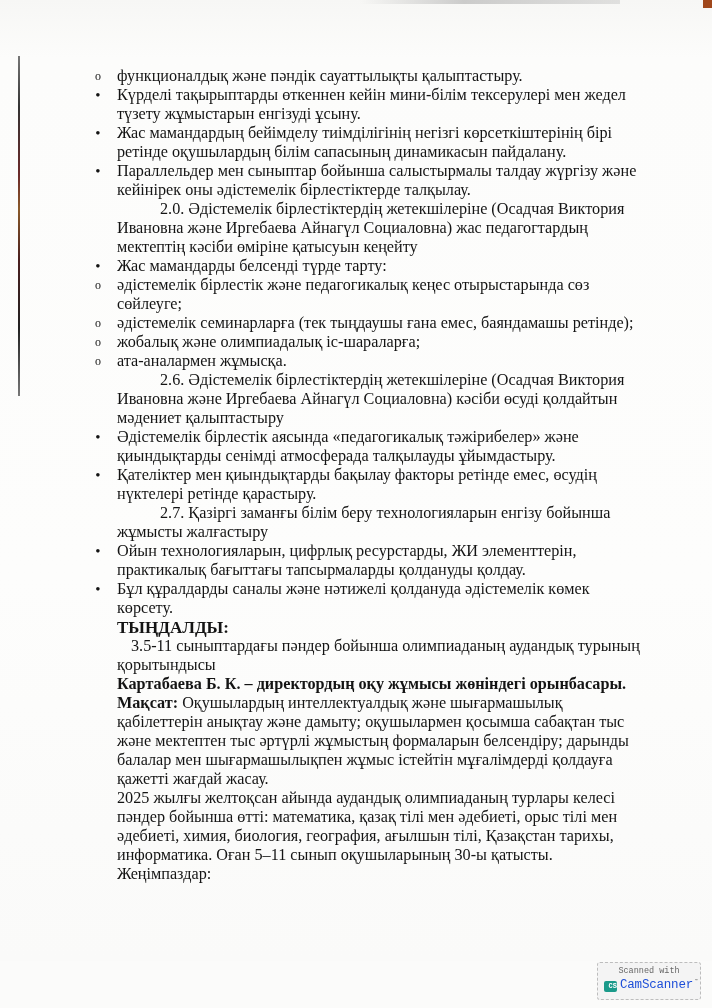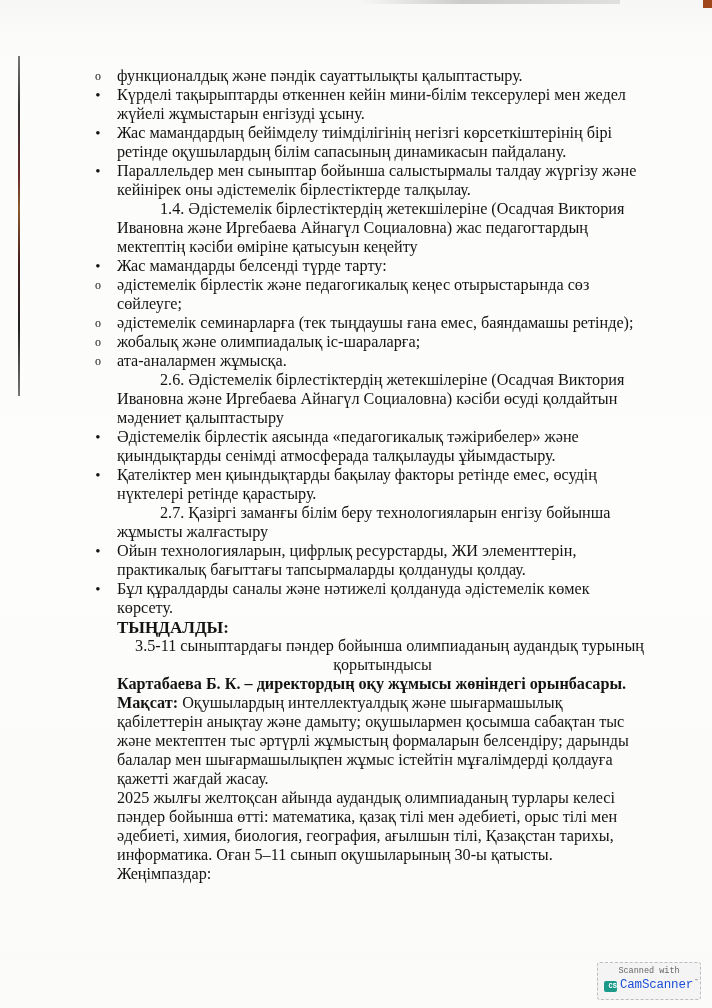--- a/index.html
+++ b/index.html
@@ -31,21 +31,21 @@
   }
   .row { position: relative; padding-left: 29px; }
   .row .mark {
     position: absolute; left: 2px; top: 0; width: 16px; text-align: center;
   }
   .mark.bullet::before { content: "•"; font-size: 15px; }
   .mark.circle::before { content: "o"; font-size: 12px; position: relative; top: -1px; }
   .heading { padding-left: 29px; text-indent: 43px; }
   .bold-title { padding-left: 29px; font-weight: bold; font-size: 17px; }
   .para { padding-left: 29px; }
-  .para-indent { padding-left: 29px; text-indent: 0; text-align: center; }
+  .para-indent { padding-left: 29px; text-indent: 0; }
   .para-indent .ind { display: inline-block; width: 14px; }
   .bold { font-weight: bold; }
   .badge {
     position: absolute; left: 597px; top: 962px; width: 102px; height: 36px;
     border: 1px dashed #bdbdbd; border-radius: 3px; background: #f4f4f4;
     font-family: Liberation Mono, monospace;
   }
   .badge .scanned {
     position: absolute; left: 0; top: 3px; width: 100%; text-align: center;
     font-size: 8.5px; color: #666;
@@ -67,24 +67,24 @@
 <body>
 
 <div class="page">
   <div class="top-smudge"></div>
   <div class="corner-mark"></div>
   <div class="edge-line"></div>
 
   <div class="content">
 
     <div class="row"><span class="mark circle"></span><span>функционалдық және пәндік сауаттылықты қалыптастыру.</span></div>
-    <div class="row"><span class="mark bullet"></span><span>Күрделі тақырыптарды өткеннен кейін мини-білім тексерулері мен жедел жүйелі жұмыстарын енгізуді ұсыну.</span></div>
+    <div class="row"><span class="mark bullet"></span><span>Күрделі тақырыптарды өткеннен кейін мини-білім тексерулері мен жедел түзету жұмыстарын енгізуді ұсыну.</span></div>
     <div class="row"><span class="mark bullet"></span><span>Жас мамандардың бейімделу тиімділігінің негізгі көрсеткіштерінің бірі ретінде оқушылардың білім сапасының динамикасын пайдалану.</span></div>
     <div class="row"><span class="mark bullet"></span><span>Параллельдер мен сыныптар бойынша салыстырмалы талдау жүргізу және кейінірек оны әдістемелік бірлестіктерде талқылау.</span></div>
-    <div class="heading">1.4. Әдістемелік бірлестіктердің жетекшілеріне (Осадчая Виктория Ивановна және Иргебаева Айнагүл Социаловна) жас педагогтардың мектептің кәсіби өміріне қатысуын кеңейту</div>
+    <div class="heading">2.0. Әдістемелік бірлестіктердің жетекшілеріне (Осадчая Виктория Ивановна және Иргебаева Айнагүл Социаловна) жас педагогтардың мектептің кәсіби өміріне қатысуын кеңейту</div>
     <div class="row"><span class="mark bullet"></span><span>Жас мамандарды белсенді түрде тарту:</span></div>
     <div class="row"><span class="mark circle"></span><span>әдістемелік бірлестік және педагогикалық кеңес отырыстарында сөз сөйлеуге;</span></div>
     <div class="row"><span class="mark circle"></span><span>әдістемелік семинарларға (тек тыңдаушы ғана емес, баяндамашы ретінде);</span></div>
     <div class="row"><span class="mark circle"></span><span>жобалық және олимпиадалық іс-шараларға;</span></div>
     <div class="row"><span class="mark circle"></span><span>ата-аналармен жұмысқа.</span></div>
     <div class="heading">2.6. Әдістемелік бірлестіктердің жетекшілеріне (Осадчая Виктория Ивановна және Иргебаева Айнагүл Социаловна) кәсіби өсуді қолдайтын мәдениет қалыптастыру</div>
     <div class="row"><span class="mark bullet"></span><span>Әдістемелік бірлестік аясында «педагогикалық тәжірибелер» және қиындықтарды сенімді атмосферада талқылауды ұйымдастыру.</span></div>
     <div class="row"><span class="mark bullet"></span><span>Қателіктер мен қиындықтарды бақылау факторы ретінде емес, өсудің нүктелері ретінде қарастыру.</span></div>
     <div class="heading">2.7. Қазіргі заманғы білім беру технологияларын енгізу бойынша жұмысты жалғастыру</div>
     <div class="row"><span class="mark bullet"></span><span>Ойын технологияларын, цифрлық ресурстарды, ЖИ элементтерін, практикалық бағыттағы тапсырмаларды қолдануды қолдау.</span></div>

